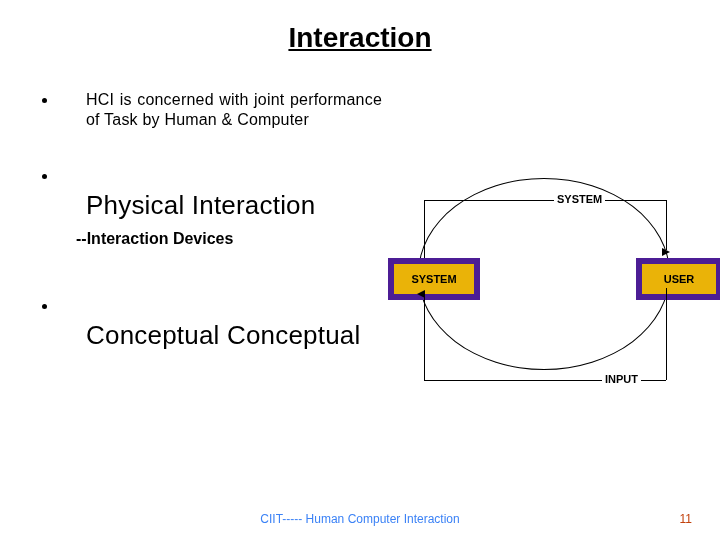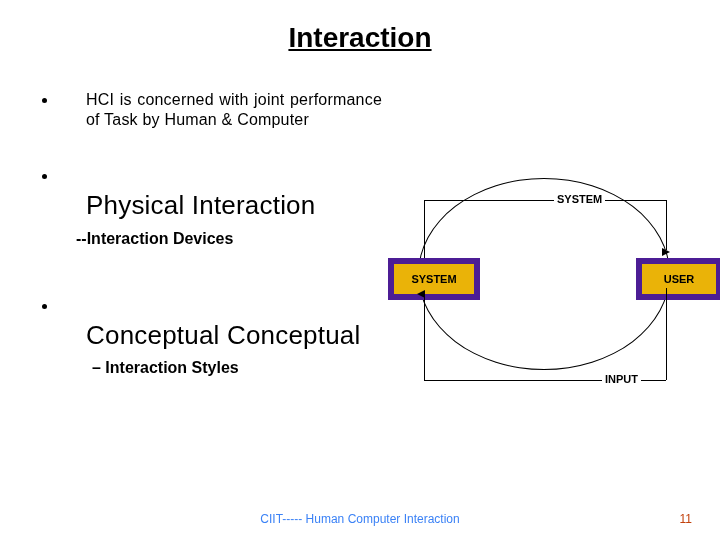--- a/index.html
+++ b/index.html
@@ -179,21 +179,20 @@
     <span class="txt big">Physical Interaction</span>
   </div>
   <div class="sub dash">--Interaction Devices</div>
 
   <div style="height:26px"></div>
 
   <div class="bullet">
     <span class="dot"></span>
     <span class="txt big">Conceptual Conceptual</span>
   </div>
-  <div class="sub indent">–  Interaction Styles</div>
 
 </div>
 
 <div class="diagram">
   <div class="ellipse"></div>
 
   <div class="box system">SYSTEM</div>
   <div class="box user">USER</div>
 
   <div class="vline" style="left:46px; top:22px; height:58px;"></div>

